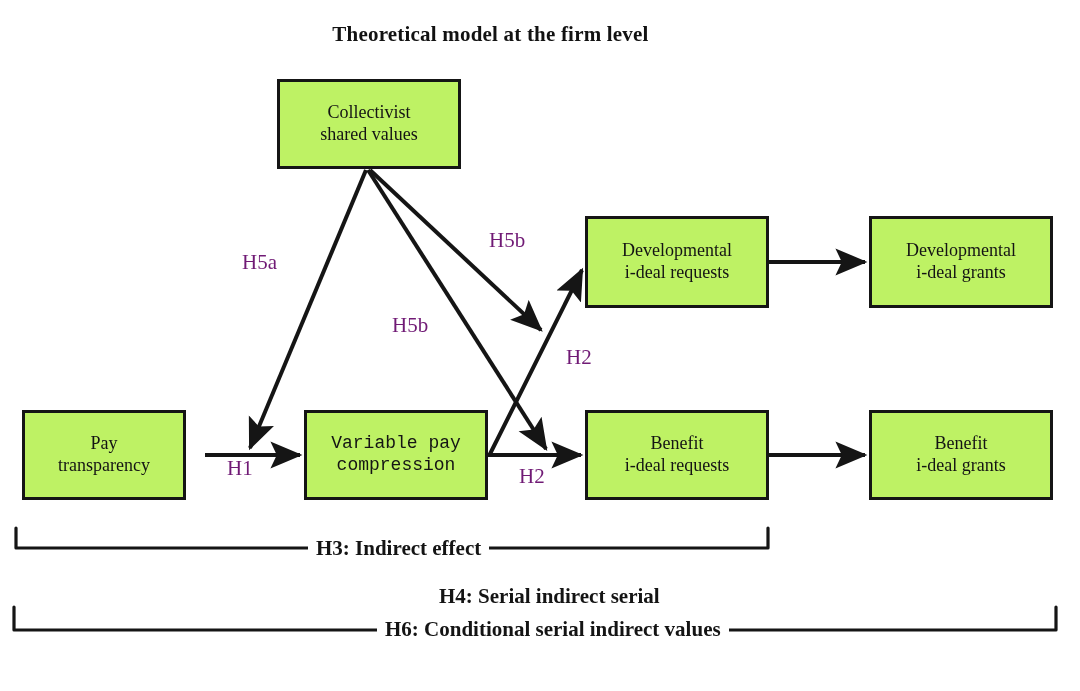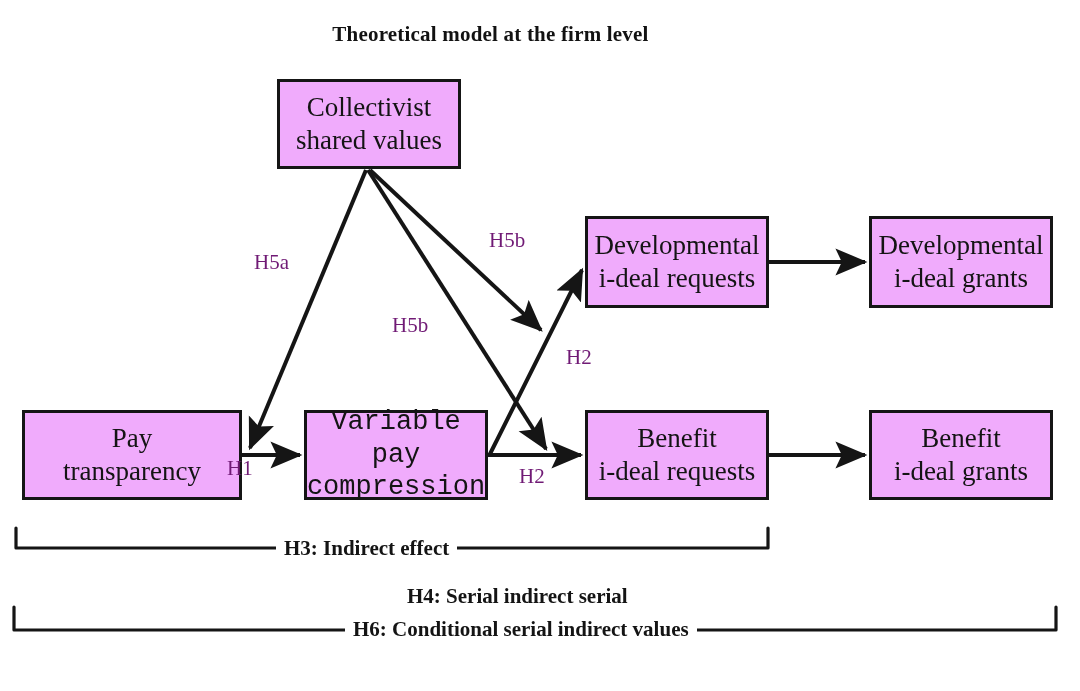--- a/index.html
+++ b/index.html
@@ -24,27 +24,27 @@
     text-align: center;
     font-size: 21px;
     font-weight: bold;
     letter-spacing: 0.2px;
     color: #121212;
   }
   .node-box {
     position: absolute;
     box-sizing: border-box;
     border: 3px solid #151515;
-    background: #f0abfc;
+    background: #bef264;
     display: flex;
     align-items: center;
     justify-content: center;
     text-align: center;
     line-height: 1.22;
-    font-size: 27px;
+    font-size: 18px;
     color: #141414;
     padding: 2px 4px;
     z-index: 3;
   }
   .node-label {
     display: block;
     white-space: pre-line;
   }
   .edge-label {
     position: absolute;
@@ -56,20 +56,21 @@
   }
   .bracket-label {
     position: absolute;
     font-size: 21px;
     font-weight: bold;
     color: #141414;
     z-index: 5;
     white-space: nowrap;
     background: #ffffff;
     padding: 0 8px;
+    margin-left: 32px;
   }
   svg.layer {
     position: absolute;
     left: 0;
     top: 0;
     width: 1080px;
     height: 691px;
     z-index: 2;
     overflow: visible;
   }
@@ -111,21 +112,21 @@
     <line x1="370" y1="170" x2="541" y2="330" stroke="#151515" stroke-width="4" marker-end="url(#arrowhead)"></line>
 
     <line x1="368" y1="170" x2="546" y2="449" stroke="#151515" stroke-width="4" marker-end="url(#arrowhead)"></line>
   </svg>
 
   <div class="node-box" style="left:277px; top:79px; width:184px; height:90px;">
     <span class="node-label">Collectivist
 shared values</span>
   </div>
 
-  <div class="node-box" style="left:22px; top:410px; width:220px; height:90px;">
+  <div class="node-box" style="left:22px; top:410px; width:164px; height:90px;">
     <span class="node-label">Pay
 transparency</span>
   </div>
 
   <div class="node-box" style="left:304px; top:410px; width:184px; height:90px;font-family:Liberation Mono, monospace;">
     <span class="node-label">Variable pay
 compression</span>
   </div>
 
   <div class="node-box" style="left:585px; top:410px; width:184px; height:90px;">
@@ -141,21 +142,21 @@
   <div class="node-box" style="left:585px; top:216px; width:184px; height:92px;">
     <span class="node-label">Developmental
 i-deal requests</span>
   </div>
 
   <div class="node-box" style="left:869px; top:216px; width:184px; height:92px;">
     <span class="node-label">Developmental
 i-deal grants</span>
   </div>
 
-  <div class="edge-label" style="left:254px; top:250px;">H5a</div>
+  <div class="edge-label" style="left:242px; top:250px;">H5a</div>
 
   <div class="edge-label" style="left:489px; top:228px;">H5b</div>
 
   <div class="edge-label" style="left:392px; top:313px;">H5b</div>
 
   <div class="edge-label" style="left:566px; top:345px;">H2</div>
 
   <div class="edge-label" style="left:227px; top:456px;">H1</div>
 
   <div class="edge-label" style="left:519px; top:464px;">H2</div>

